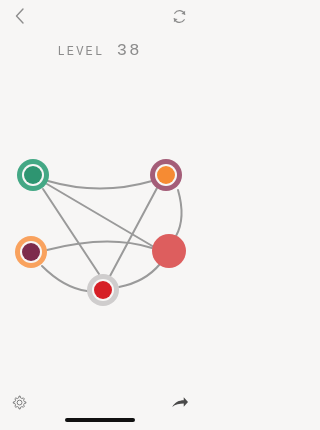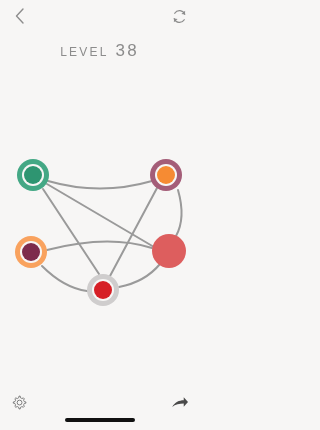--- a/index.html
+++ b/index.html
@@ -52,21 +52,21 @@
     cursor: pointer;
   }
 
   
   .title {
     position: absolute;
     top: 41px;
     left: 0;
     width: 199px;
     text-align: center;
-    font-family: Liberation Sans, sans-serif;
+    font-family: Liberation Mono, monospace;
     font-size: 17px;
     letter-spacing: 2.2px;
     color: #8c8c8c;
     font-weight: 400;
     font-variant: small-caps;
     text-transform: lowercase;
   }
 
   
   .board {

